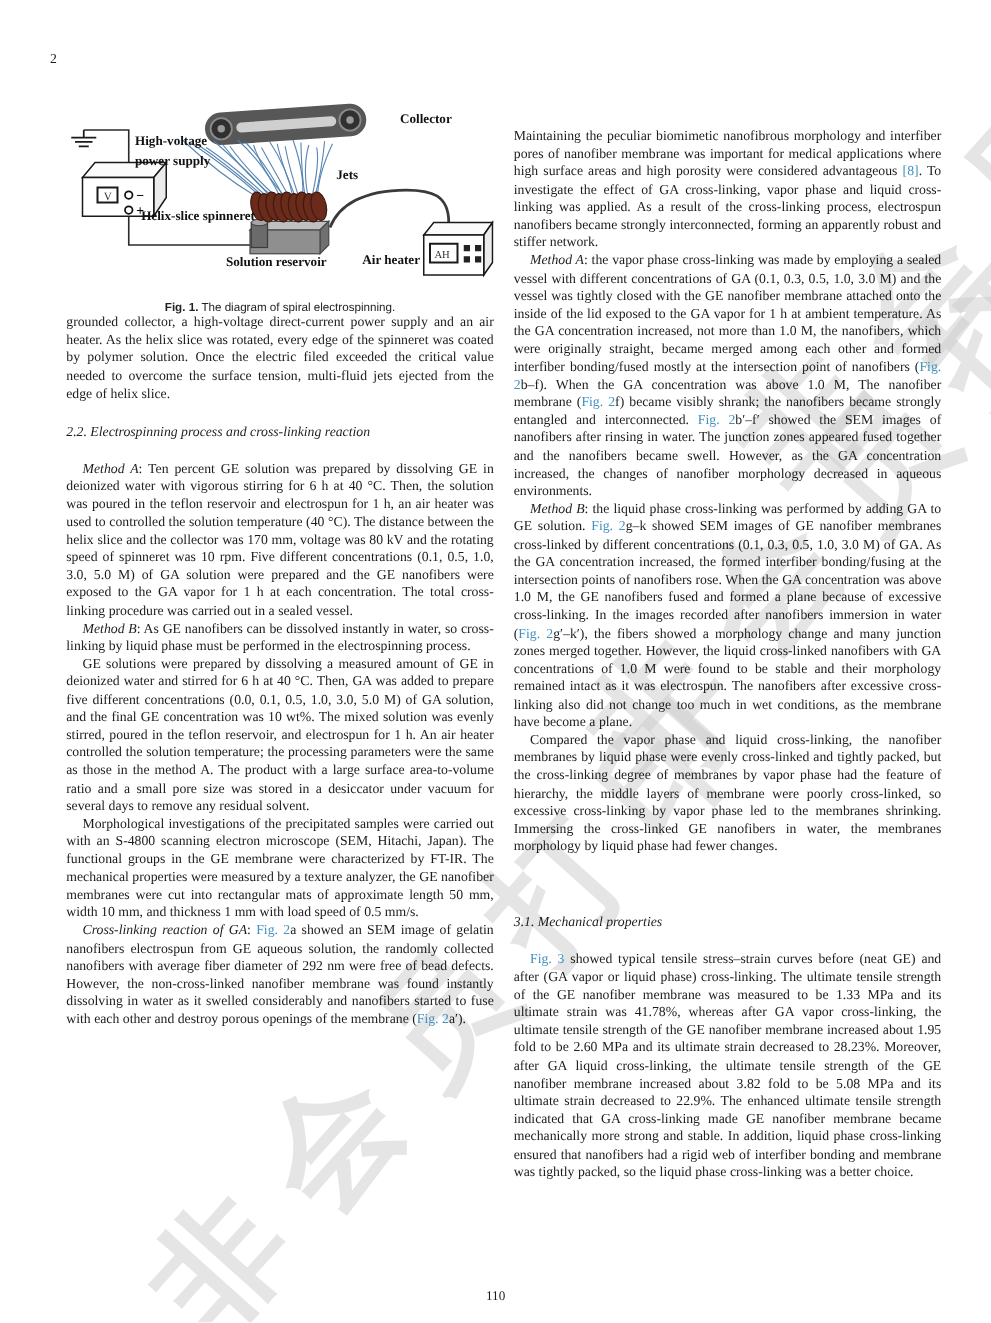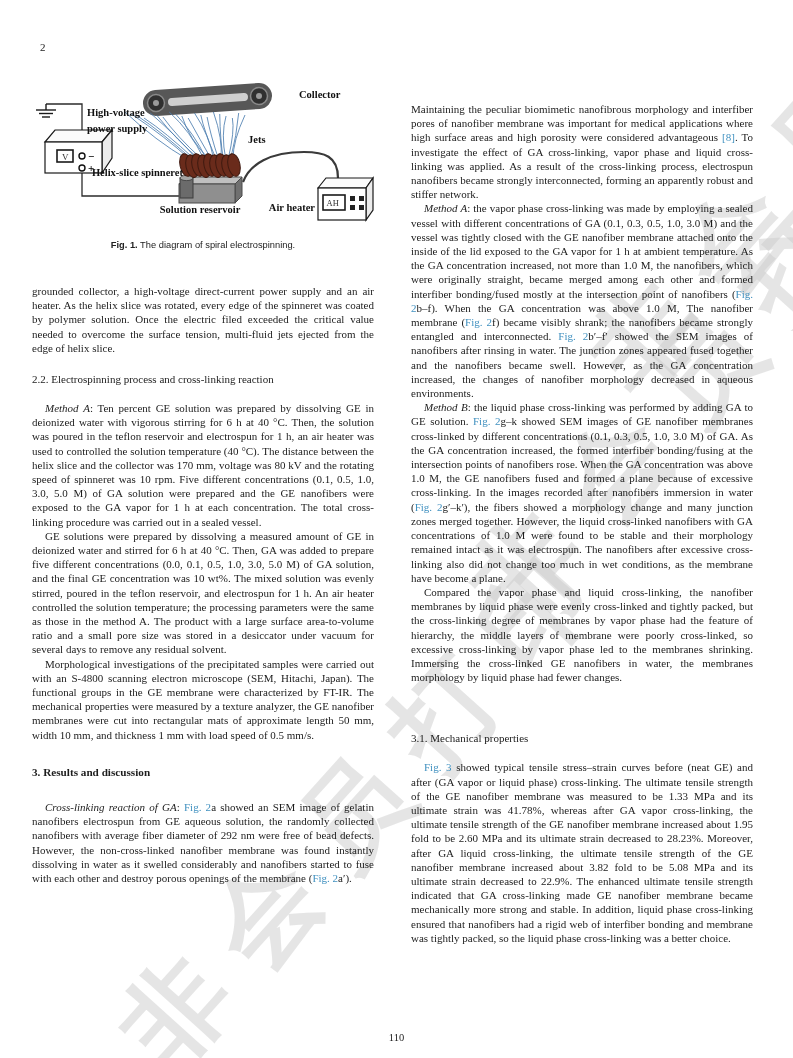--- a/index.html
+++ b/index.html
@@ -6,25 +6,25 @@
   .page{position:relative;width:793px;height:1058px;background:#fff;overflow:hidden;
         font-family:"Liberation Serif",serif;color:#1c1c1c;}
   .watermark{position:absolute;z-index:0;font-family:"Liberation Sans",sans-serif;
         font-weight:bold;font-size:104px;letter-spacing:30px;white-space:nowrap;
         color:var(--wm-color,#cccccc);opacity:.5;transform-origin:0 0;transform:rotate(-48deg);}
   .layer{position:absolute;z-index:1;}
   .header{top:40px;left:40px;width:713px;height:16px;}
   .page-num{position:absolute;left:0;top:1px;font-size:11px;}
   .running-head{text-align:center;font-style:italic;font-size:10.8px;}
   .col{top:76px;width:342px;}
-  .col-left{left:32px;}
+  .col-left{left:53px;}
   .col-right{left:411px;}
   p.body{font-size:11px;line-height:14.2px;text-align:justify;margin:0;text-indent:13px;}
   p.noind{text-indent:0;margin-top:26px;}
-  .subheading{font-size:11px;font-weight:normal;margin:18px 0 16px;}
+  .subheading{font-size:11px;font-style:italic;font-weight:normal;margin:18px 0 16px;}
   .subheading.gap-lg{margin-top:48px;}
   .mainheading{font-size:11.2px;font-weight:bold;margin:24px 0 22px;}
   .seg-i{font-style:italic;}
   .seg-l{color:var(--link-color,#4191c0);}
   .fig-caption{font-family:"Liberation Sans",sans-serif;font-size:9.3px;text-align:center;
         margin:10px 0 0 0;color:#222;}
   .fig-caption b{font-weight:bold;}
   .footer{top:1032px;left:0;width:793px;text-align:center;font-size:10.5px;}
   svg text{font-family:"Liberation Serif",serif;}
   .fig-label{font-size:10.5px;font-weight:bold;fill:#111;}
@@ -140,31 +140,31 @@
             <rect x="327" y="120" width="5" height="5"></rect>
           <rect x="318" y="129" width="5" height="5"></rect>
             <rect x="327" y="129" width="5" height="5"></rect>
         </g>
       </g>
       <text class="fig-label" x="283" y="135" text-anchor="end">Air heater</text>
     </svg>
 
     <p class="fig-caption"><b>Fig. 1.</b><span> The diagram of spiral electrospinning.</span></p>
 
-    <p class="body noind" style="margin-top:34px;">grounded collector, a high-voltage direct-current power supply and an air heater. As the helix slice was rotated, every edge of the spinneret was coated by polymer solution. Once the electric filed exceeded the critical value needed to overcome the surface tension, multi-fluid jets ejected from the edge of helix slice.</p>
+    <p class="body noind" style="margin-top:0;">grounded collector, a high-voltage direct-current power supply and an air heater. As the helix slice was rotated, every edge of the spinneret was coated by polymer solution. Once the electric filed exceeded the critical value needed to overcome the surface tension, multi-fluid jets ejected from the edge of helix slice.</p>
 
     <div class="subheading">2.2. Electrospinning process and cross-linking reaction</div>
 
     <p class="body"><span class="seg-i">Method A</span><span class="seg-p">: Ten percent GE solution was prepared by dissolving GE in deionized water with vigorous stirring for 6 h at 40 °C. Then, the solution was poured in the teflon reservoir and electrospun for 1 h, an air heater was used to controlled the solution temperature (40 °C). The distance between the helix slice and the collector was 170 mm, voltage was 80 kV and the rotating speed of spinneret was 10 rpm. Five different concentrations (0.1, 0.5, 1.0, 3.0, 5.0 M) of GA solution were prepared and the GE nanofibers were exposed to the GA vapor for 1 h at each concentration. The total cross-linking procedure was carried out in a sealed vessel.</span></p>
+    <p class="body"><span class="seg-i">Method B</span><span class="seg-p">: As GE nanofibers can be dissolved instantly in water, so cross-linking by liquid phase must be performed in the electrospinning process.</span></p>
     <p class="body">GE solutions were prepared by dissolving a measured amount of GE in deionized water and stirred for 6 h at 40 °C. Then, GA was added to prepare five different concentrations (0.0, 0.1, 0.5, 1.0, 3.0, 5.0 M) of GA solution, and the final GE concentration was 10 wt%. The mixed solution was evenly stirred, poured in the teflon reservoir, and electrospun for 1 h. An air heater controlled the solution temperature; the processing parameters were the same as those in the method A. The product with a large surface area-to-volume ratio and a small pore size was stored in a desiccator under vacuum for several days to remove any residual solvent.</p>
 
 
     <p class="body">Morphological investigations of the precipitated samples were carried out with an S-4800 scanning electron microscope (SEM, Hitachi, Japan). The functional groups in the GE membrane were characterized by FT-IR. The mechanical properties were measured by a texture analyzer, the GE nanofiber membranes were cut into rectangular mats of approximate length 50 mm, width 10 mm, and thickness 1 mm with load speed of 0.5 mm/s.</p>
 
-    <div class="mainheading">3. Results and discussion</div>
 
     <p class="body"><span class="seg-i">Cross-linking reaction of GA</span><span class="seg-p">: </span><span class="seg-l">Fig. 2</span><span class="seg-p">a showed an SEM image of gelatin nanofibers electrospun from GE aqueous solution, the randomly collected nanofibers with average fiber diameter of 292 nm were free of bead defects. However, the non-cross-linked nanofiber membrane was found instantly dissolving in water as it swelled considerably and nanofibers started to fuse with each other and destroy porous openings of the membrane (</span><span class="seg-l">Fig. 2</span><span class="seg-p">a′).</span></p>
   </div>
 
   <div class="layer col col-right">
     <p class="body noind"><span class="seg-p">Maintaining the peculiar biomimetic nanofibrous morphology and interfiber pores of nanofiber membrane was important for medical applications where high surface areas and high porosity were considered advantageous </span><span class="seg-l">[8]</span><span class="seg-p">. To investigate the effect of GA cross-linking, vapor phase and liquid cross-linking was applied. As a result of the cross-linking process, electrospun nanofibers became strongly interconnected, forming an apparently robust and stiffer network.</span></p>
     <p class="body"><span class="seg-i">Method A</span><span class="seg-p">: the vapor phase cross-linking was made by employing a sealed vessel with different concentrations of GA (0.1, 0.3, 0.5, 1.0, 3.0 M) and the vessel was tightly closed with the GE nanofiber membrane attached onto the inside of the lid exposed to the GA vapor for 1 h at ambient temperature. As the GA concentration increased, not more than 1.0 M, the nanofibers, which were originally straight, became merged among each other and formed interfiber bonding/fused mostly at the intersection point of nanofibers (</span><span class="seg-l">Fig. 2</span><span class="seg-p">b–f). When the GA concentration was above 1.0 M, The nanofiber membrane (</span><span class="seg-l">Fig. 2</span><span class="seg-p">f) became visibly shrank; the nanofibers became strongly entangled and interconnected. </span><span class="seg-l">Fig. 2</span><span class="seg-p">b′–f′ showed the SEM images of nanofibers after rinsing in water. The junction zones appeared fused together and the nanofibers became swell. However, as the GA concentration increased, the changes of nanofiber morphology decreased in aqueous environments.</span></p>
     <p class="body"><span class="seg-i">Method B</span><span class="seg-p">: the liquid phase cross-linking was performed by adding GA to GE solution. </span><span class="seg-l">Fig. 2</span><span class="seg-p">g–k showed SEM images of GE nanofiber membranes cross-linked by different concentrations (0.1, 0.3, 0.5, 1.0, 3.0 M) of GA. As the GA concentration increased, the formed interfiber bonding/fusing at the intersection points of nanofibers rose. When the GA concentration was above 1.0 M, the GE nanofibers fused and formed a plane because of excessive cross-linking. In the images recorded after nanofibers immersion in water (</span><span class="seg-l">Fig. 2</span><span class="seg-p">g′–k′), the fibers showed a morphology change and many junction zones merged together. However, the liquid cross-linked nanofibers with GA concentrations of 1.0 M were found to be stable and their morphology remained intact as it was electrospun. The nanofibers after excessive cross-linking also did not change too much in wet conditions, as the membrane have become a plane.</span></p>
     <p class="body">Compared the vapor phase and liquid cross-linking, the nanofiber membranes by liquid phase were evenly cross-linked and tightly packed, but the cross-linking degree of membranes by vapor phase had the feature of hierarchy, the middle layers of membrane were poorly cross-linked, so excessive cross-linking by vapor phase led to the membranes shrinking. Immersing the cross-linked GE nanofibers in water, the membranes morphology by liquid phase had fewer changes.</p>
 

